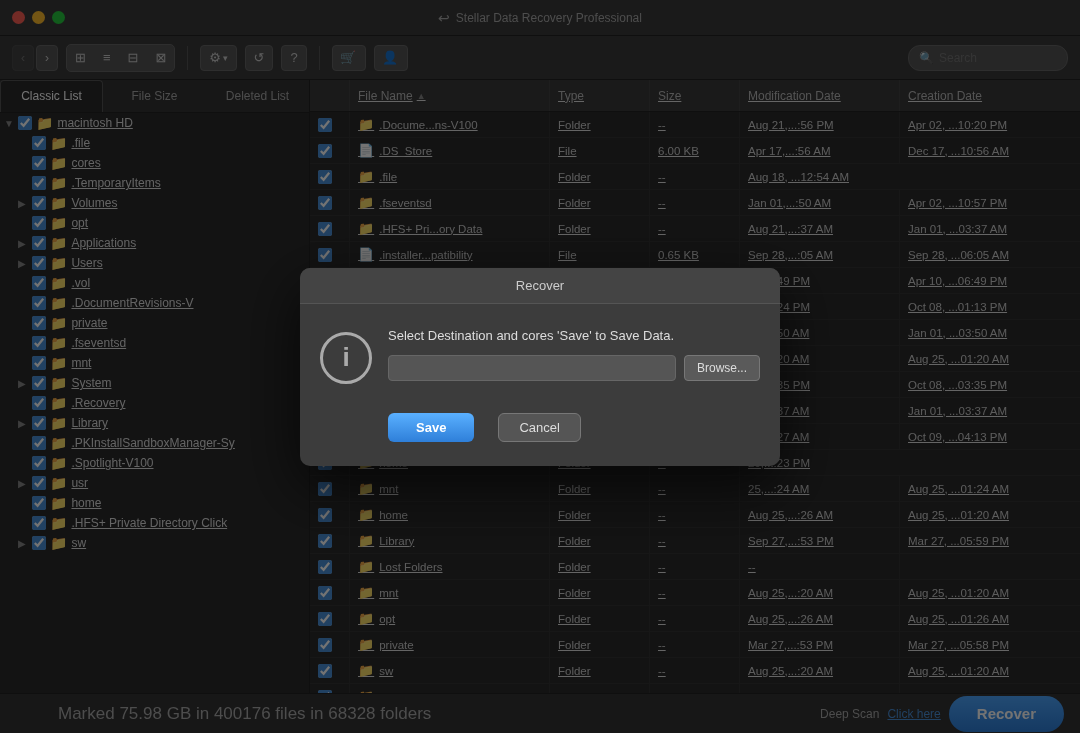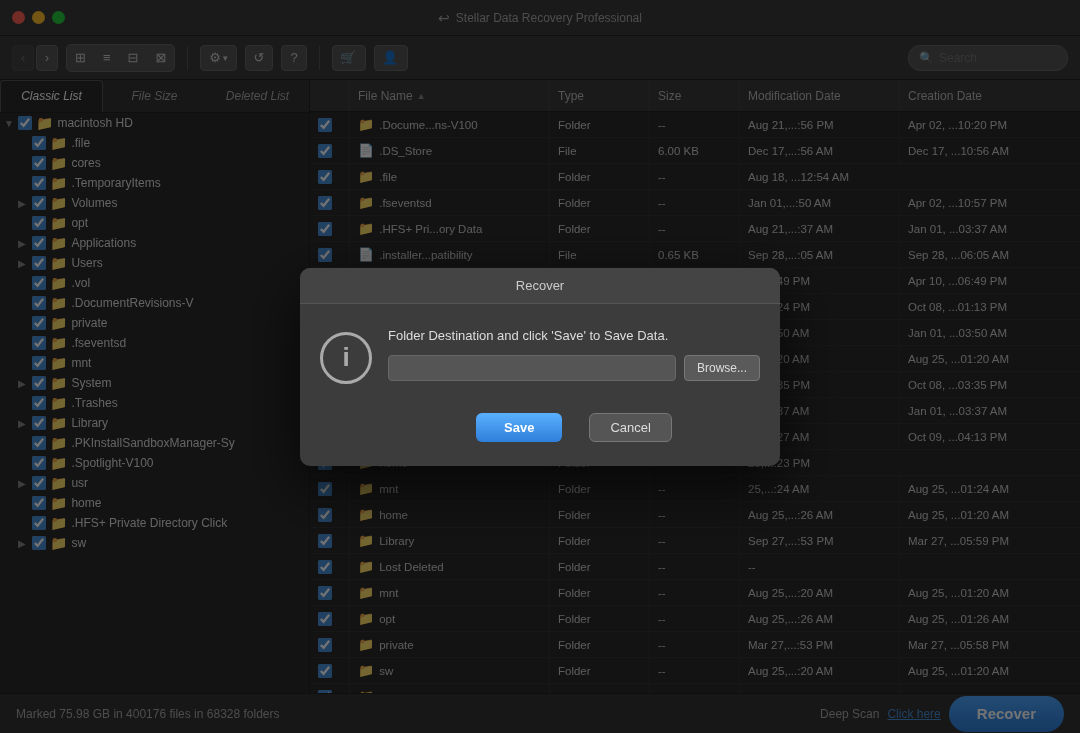--- a/index.html
+++ b/index.html
@@ -163,21 +163,20 @@
       border-bottom: 1px solid #222;
     }
     .sidebar-tab {
       flex: 1;
       text-align: center;
       padding: 8px 4px;
       font-size: 12px;
       color: #aaa;
       cursor: pointer;
       border: 1px solid transparent;
-      font-style: italic;
     }
     .sidebar-tab.active {
       background: #2b2b2b;
       color: #fff;
       border: 1px solid #555;
       border-bottom: none;
       border-radius: 4px 4px 0 0;
     }
 
     .tree-item {
@@ -200,28 +199,29 @@
       margin-right: 4px;
       flex-shrink: 0;
       accent-color: #4a90d9;
     }
     .folder-icon {
       font-size: 14px;
       margin-right: 4px;
       flex-shrink: 0;
     }
     .folder-icon.blue { color: #5b9bd5; }
-    .tree-label { font-size: 12px; color: #ddd; }
+    .tree-label { font-size: 12px; color: #ddd; text-decoration: underline; }
 
     
     .content {
       flex: 1;
       display: flex;
       flex-direction: column;
       overflow: hidden;
+      text-decoration: underline;
     }
 
     
     .table-header {
       display: grid;
       grid-template-columns: 40px 1fr 100px 90px 160px 180px;
       background: #3a3a3a;
       border-bottom: 1px solid #222;
       padding: 0;
       height: 32px;
@@ -284,22 +284,23 @@
     .status-bar {
       background: #333;
       height: 40px;
       display: flex;
       align-items: center;
       padding: 0 16px;
       border-top: 1px solid #222;
       gap: 8px;
     }
     .status-text {
-      font-size: 12px;
+      font-size: 17px;
       color: #aaa;
+      margin-left: 42px;
     }
     .status-spacer { flex: 1; }
     .deep-scan-text {
       font-size: 12px;
       color: #aaa;
     }
     .click-here-link {
       color: #4a90d9;
       font-size: 12px;
       cursor: pointer;
@@ -395,43 +396,42 @@
       border-radius: 4px;
       color: #ddd;
       padding: 4px 12px;
       font-size: 12px;
       cursor: pointer;
       height: 26px;
       white-space: nowrap;
     }
     .modal-actions {
       display: flex;
-      justify-content: center;
-      gap: 10px;
+      justify-content: flex-start;
+      gap: 24px;
       padding-bottom: 4px;
     }
     .save-btn {
       background: linear-gradient(180deg, #5ab0ff, #2e7fd9);
       border: none;
       border-radius: 6px;
       color: #fff;
       font-size: 13px;
       font-weight: 600;
       padding: 6px 28px;
       cursor: pointer;
     }
     .cancel-btn {
       background: #555;
       border: 1px solid #777;
       border-radius: 6px;
       color: #ddd;
       font-size: 13px;
       padding: 6px 20px;
       cursor: pointer;
-      margin-left: 17px;
     }
 
     
     ::-webkit-scrollbar { width: 6px; height: 6px; }
     ::-webkit-scrollbar-track { background: #2b2b2b; }
     ::-webkit-scrollbar-thumb { background: #555; border-radius: 3px; }
 
     .indent-1 { padding-left: 18px; }
   </style>
 </head>
@@ -575,21 +575,21 @@
     <div class="tree-item indent-1">
       <span class="expand-arrow">▶</span>
       <input type="checkbox" class="checkbox" checked="" style="">
       <span class="folder-icon blue">📁</span>
       <span class="tree-label">System</span>
     </div>
     <div class="tree-item indent-1">
       <span class="expand-arrow"></span>
       <input type="checkbox" class="checkbox" checked="" style="">
       <span class="folder-icon blue">📁</span>
-      <span class="tree-label">.Trashes</span>
+      <span class="tree-label">.Recovery</span>
     </div>
     <div class="tree-item indent-1">
       <span class="expand-arrow">▶</span>
       <input type="checkbox" class="checkbox" checked="" style="">
       <span class="folder-icon blue">📁</span>
       <span class="tree-label">Library</span>
     </div>
     <div class="tree-item indent-1">
       <span class="expand-arrow"></span>
       <input type="checkbox" class="checkbox" checked="" style="">
@@ -667,21 +667,21 @@
         <div class="table-row">
       <div class="td-cell">
         <input type="checkbox" class="row-checkbox" checked="" style="">
       </div>
       <div class="td-cell">
         <span class="file-icon white">📄</span>
         <span>.DS_Store</span>
       </div>
       <div class="td-cell">File</div>
       <div class="td-cell">6.00 KB</div>
-      <div class="td-cell">Dec 17,...:56 AM</div>
+      <div class="td-cell">Apr 17,...:56 AM</div>
       <div class="td-cell">Dec 17, ...10:56 AM</div>
     </div>
         <div class="table-row">
       <div class="td-cell">
         <input type="checkbox" class="row-checkbox" checked="" style="">
       </div>
       <div class="td-cell">
         <span class="file-icon blue">📁</span>
         <span>.file</span>
       </div>
@@ -869,21 +869,21 @@
       <div class="td-cell">--</div>
       <div class="td-cell">Sep 27,...:53 PM</div>
       <div class="td-cell">Mar 27, ...05:59 PM</div>
     </div>
         <div class="table-row">
       <div class="td-cell">
         <input type="checkbox" class="row-checkbox" checked="" style="">
       </div>
       <div class="td-cell">
         <span class="file-icon blue">📁</span>
-        <span>Lost Deleted</span>
+        <span>Lost Folders</span>
       </div>
       <div class="td-cell">Folder</div>
       <div class="td-cell">--</div>
       <div class="td-cell">--</div>
       <div class="td-cell"></div>
     </div>
         <div class="table-row">
       <div class="td-cell">
         <input type="checkbox" class="row-checkbox" checked="" style="">
       </div>
@@ -963,21 +963,21 @@
 <div class="modal-overlay">
   <div class="modal">
     <div class="modal-title-bar">
       <span>Recover</span>
     </div>
     <div class="modal-body">
       <div class="modal-icon">
         <span>i</span>
       </div>
       <div class="modal-content">
-        <div class="modal-message">Folder Destination and click 'Save' to Save Data.</div>
+        <div class="modal-message">Select Destination and cores 'Save' to Save Data.</div>
         <div class="modal-input-row">
           <input type="text" class="modal-input" placeholder="" style="">
           <button class="browse-btn">Browse...</button>
         </div>
         <div class="modal-actions">
           <button class="save-btn">Save</button>
           <button class="cancel-btn">Cancel</button>
         </div>
       </div>
     </div>

